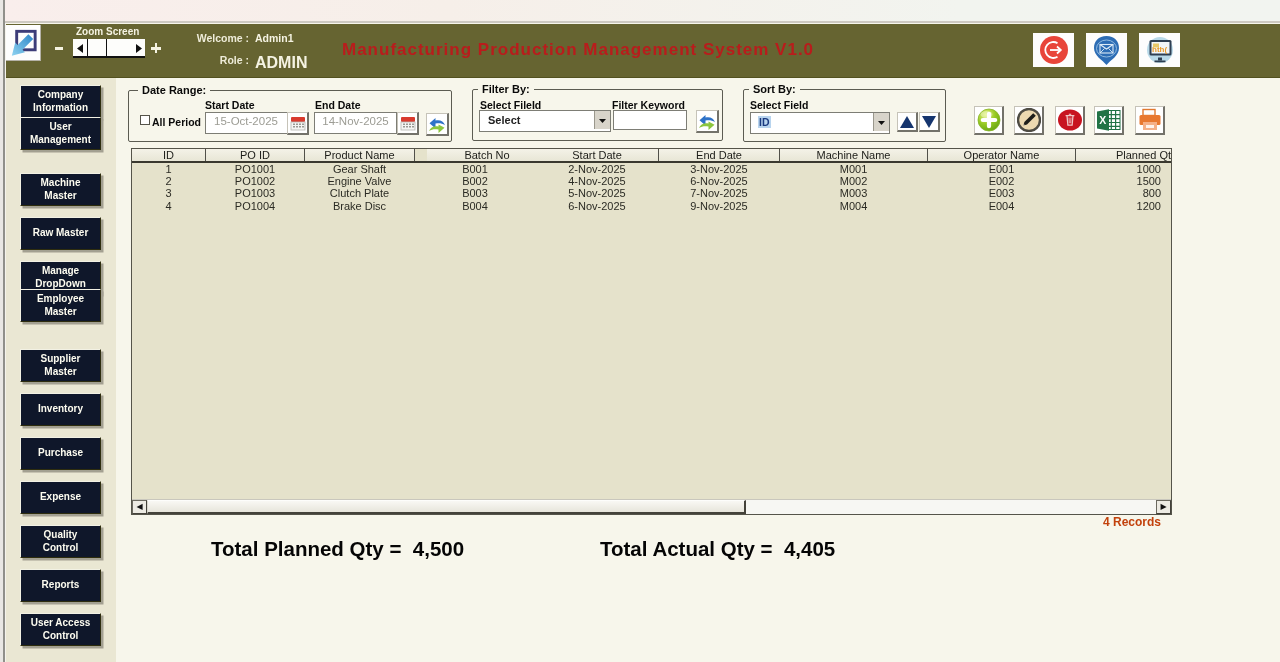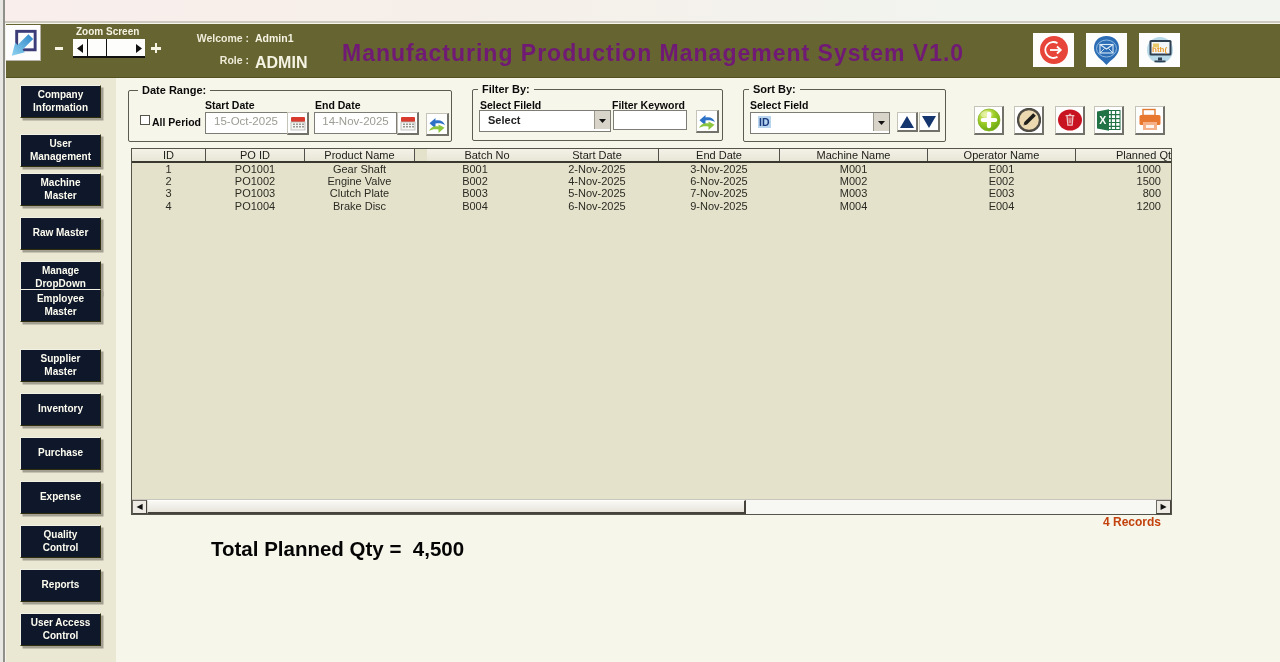--- a/index.html
+++ b/index.html
@@ -69,21 +69,21 @@
         <path d="M2 0 L2 9 L8 4.5 Z" fill="#111"></path>
       </svg>
     <div class="abs" style="left:0;top:17px;width:72px;height:2px;background:#111;"></div>
   </div>
   <div class="abs" style="left:151px;top:47px;width:10px;height:2.6px;background:#f5f3e2;"></div>
     <div class="abs" style="left:154.7px;top:43.2px;width:2.6px;height:10px;background:#f5f3e2;"></div>
   <div class="abs hwhite" style="left:169px;top:32px;width:80px;text-align:right;font-size:10.5px;color:#eeecd9;">Welcome&nbsp;:</div>
   <div class="abs hwhite" style="left:255px;top:32px;font-size:10.5px;">Admin1</div>
   <div class="abs hwhite" style="left:169px;top:54px;width:80px;text-align:right;font-size:10.5px;color:#eeecd9;">Role&nbsp;:</div>
   <div class="abs hwhite" style="left:255px;top:54px;font-size:16px;">ADMIN</div>
-  <div class="abs" style="left:342px;top:40px;width:620px;text-align:left;color:#701a75;font-weight:bold;font-size:23px;letter-spacing:1px;white-space:nowrap;">Manufacturing Production Management System V1.0</div>
+  <div class="abs" style="left:342px;top:40px;width:620px;text-align:left;color:#b91c1c;font-weight:bold;font-size:17px;letter-spacing:1px;white-space:nowrap;">Manufacturing Production Management System V1.0</div>
 
   <div class="abs" style="left:1033px;top:33px;width:41px;height:34px;background:#fdfdfd;display:flex;align-items:center;justify-content:center;">
     <svg width="30" height="30" viewBox="0 0 30 30">
       <circle cx="15" cy="15" r="14" fill="#e8453a"></circle>
       <path d="M18.5 8.2 A8 8 0 1 0 18.5 21.8" fill="none" stroke="#fff" stroke-width="1.8"></path>
       <path d="M11 15 L21 15" stroke="#fff" stroke-width="1.8"></path>
       <path d="M18 11.5 L21.8 15 L18 18.5" fill="none" stroke="#fff" stroke-width="1.8"></path>
     </svg>
   </div>
   <div class="abs" style="left:1086px;top:33px;width:41px;height:34px;background:#fdfdfd;display:flex;align-items:center;justify-content:center;">
@@ -101,21 +101,21 @@
       <rect x="5.5" y="6" width="22" height="15.5" rx="1.5" fill="#2e3f52"></rect>
       <rect x="7.5" y="8" width="18" height="11.5" fill="#f2f6f8"></rect>
       <text x="8" y="18" font-size="8" font-weight="bold" fill="#e89a28" font-family="Liberation Sans,sans-serif">hth(</text>
       <rect x="9" y="9.5" width="6" height="4" fill="#e8c868"></rect>
       <rect x="14" y="23.5" width="4" height="3" fill="#2e3f52"></rect>
       <rect x="10.5" y="26.5" width="11" height="1.8" fill="#2e3f52"></rect>
     </svg>
   </div>
 
   <div class="sbtn" style="top:85px;">Company<br>Information</div>
-  <div class="sbtn" style="top:134px;">User<br>Management</div>
+  <div class="sbtn" style="top:117px;">User<br>Management</div>
   <div class="sbtn" style="top:173px;">Machine<br>Master</div>
   <div class="sbtn" style="top:217px;">Raw Master</div>
   <div class="sbtn" style="top:261px;">Manage<br>DropDown</div>
   <div class="sbtn" style="top:289px;">Employee<br>Master</div>
   <div class="sbtn" style="top:349px;">Supplier<br>Master</div>
   <div class="sbtn" style="top:393px;">Inventory</div>
   <div class="sbtn" style="top:437px;">Purchase</div>
   <div class="sbtn" style="top:481px;">Expense</div>
   <div class="sbtn" style="top:525px;">Quality<br>Control</div>
   <div class="sbtn" style="top:569px;">Reports</div>
@@ -313,13 +313,14 @@
 
     <div id="hscroll">
       <div class="sarrow" style="left:0;">◀</div>
       <div id="thumb"></div>
       <div class="sarrow" style="left:1024px;">▶</div>
     </div>
   </div>
 
   <div class="abs" style="left:1030px;top:515px;width:131px;text-align:right;font-size:12px;font-weight:bold;color:#c2410c;">4 Records</div>
   <div class="abs" style="left:211px;top:537px;font-size:20.5px;font-weight:bold;color:#050505;">Total Planned Qty =&nbsp;&nbsp;4,500</div>
+  <div class="abs" style="left:600px;top:537px;font-size:20.5px;font-weight:bold;color:#050505;">Total Actual Qty =&nbsp;&nbsp;4,405</div>
 </div>
 
 </body></html>

